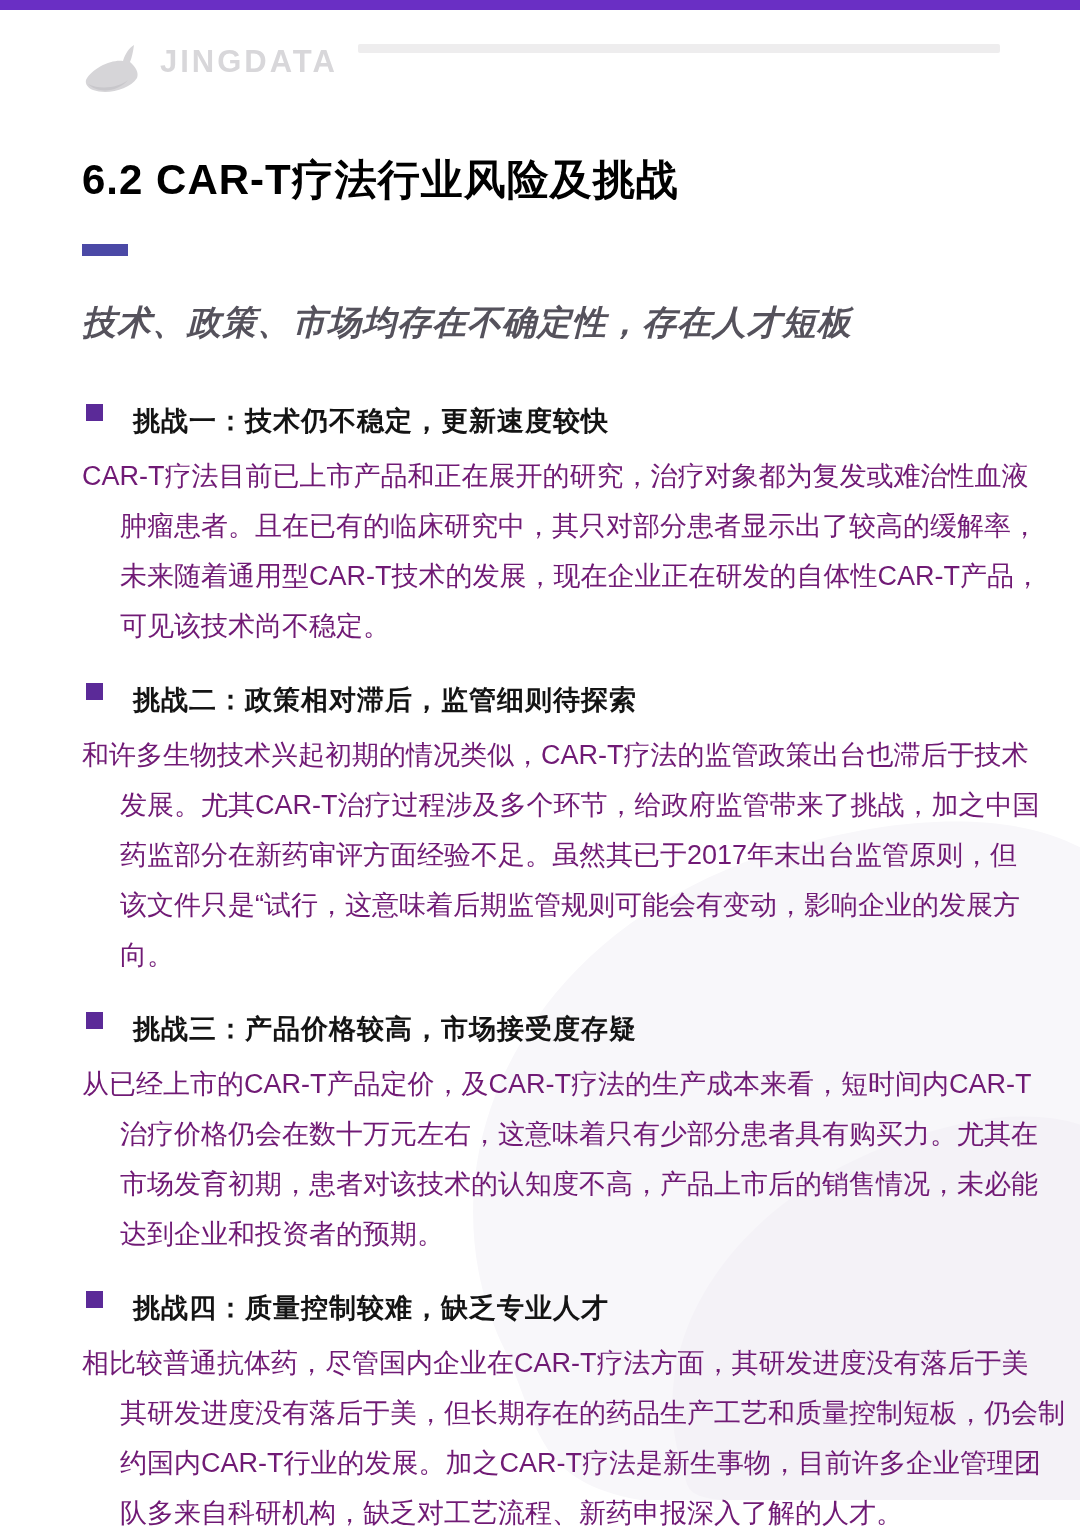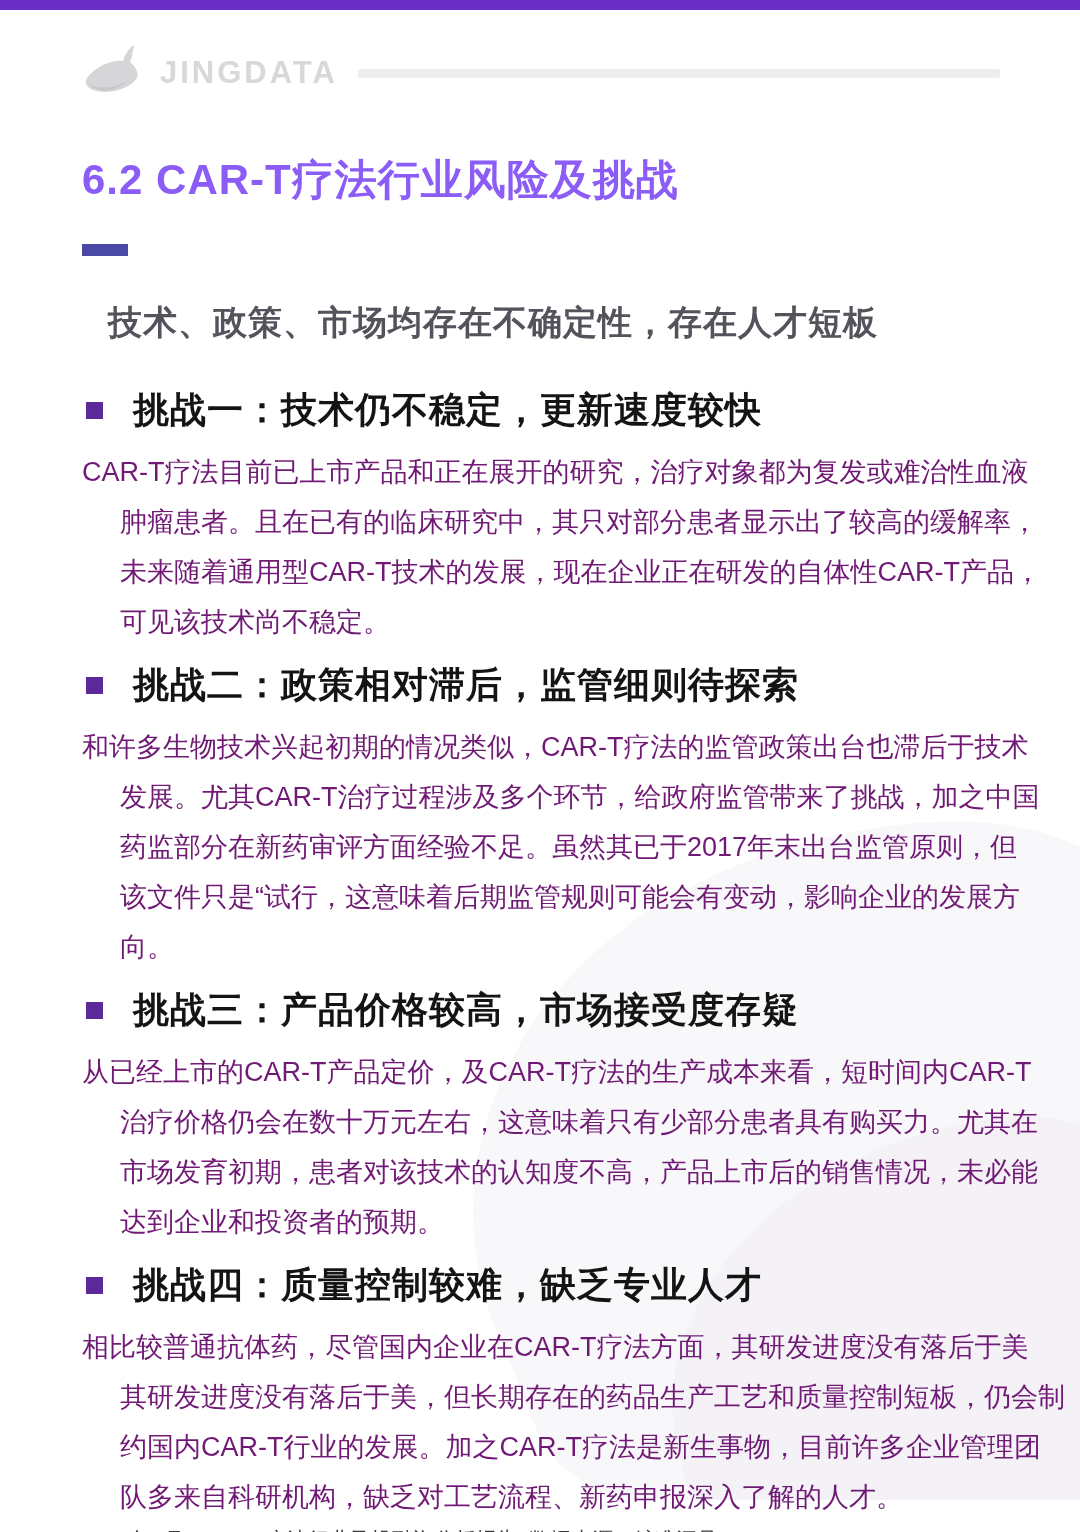--- a/index.html
+++ b/index.html
@@ -3,31 +3,31 @@
 <meta charset="utf-8">
 <style>
   html,body{margin:0;padding:0;}
   body{
     width:1080px;height:1532px;background:#ffffff;overflow:hidden;position:relative;
     font-family:"Liberation Sans","DejaVu Sans",sans-serif;color:#1c1c1c;
   }
   .topbar{height:10px;width:100%;background:#6a2fc4;}
   .watermark{position:absolute;right:-60px;top:600px;width:760px;height:900px;pointer-events:none;z-index:0;}
   .content{position:relative;z-index:1;}
-  .header{display:flex;align-items:center;padding:34px 80px 0 78px;}
+  .header{display:flex;padding:34px 80px 0 78px;}
   .whale{width:66px;height:58px;flex:0 0 auto;}
   .logo-text{font-size:31px;font-weight:bold;color:#d8d7da;letter-spacing:3px;margin-left:16px;white-space:nowrap;}
   .header-rule{flex:1 1 auto;height:9px;background:#eeedee;border-radius:2px;margin-left:20px;}
-  .page-title{margin:50px 80px 0 82px;font-size:42px;font-weight:bold;color:#8b5cf6;letter-spacing:1px;}
+  .page-title{margin:50px 80px 0 82px;font-size:42px;font-weight:bold;color:#000000;letter-spacing:1px;}
   .title-dash{width:46px;height:12px;background:#4b49a6;margin:36px 0 0 82px;}
-  .page-subtitle{margin:44px 80px 0 108px;font-size:34px;font-weight:bold;color:#55525c;letter-spacing:1px;}
+  .page-subtitle{margin:44px 80px 0 82px;font-size:34px;font-weight:bold;color:#55525c;letter-spacing:1px;font-style:italic;}
   .section-heading{display:flex;align-items:center;margin:40px 80px 0 86px;}
   .sec-1 .section-heading,.sec-2 .section-heading,.sec-3 .section-heading{margin-top:14px;}
   .bullet{width:17px;height:17px;background:#5b2a98;flex:0 0 auto;}
-  .heading-text{font-size:36px;font-weight:bold;color:#141414;margin-left:30px;letter-spacing:1px;}
+  .heading-text{font-size:27px;font-weight:bold;color:#141414;margin-left:30px;letter-spacing:1px;margin-top:17px;}
   .para{margin:12px 70px 0 82px;font-size:27px;line-height:50px;color:#701a75;}
   .para .line{white-space:nowrap;}
   .para .cont{padding-left:38px;}
   .footer{margin:4px 80px 0 84px;font-size:21px;color:#3a3a3a;}
 </style>
 </head>
 <body>
 
 <div class="topbar"></div>
 

